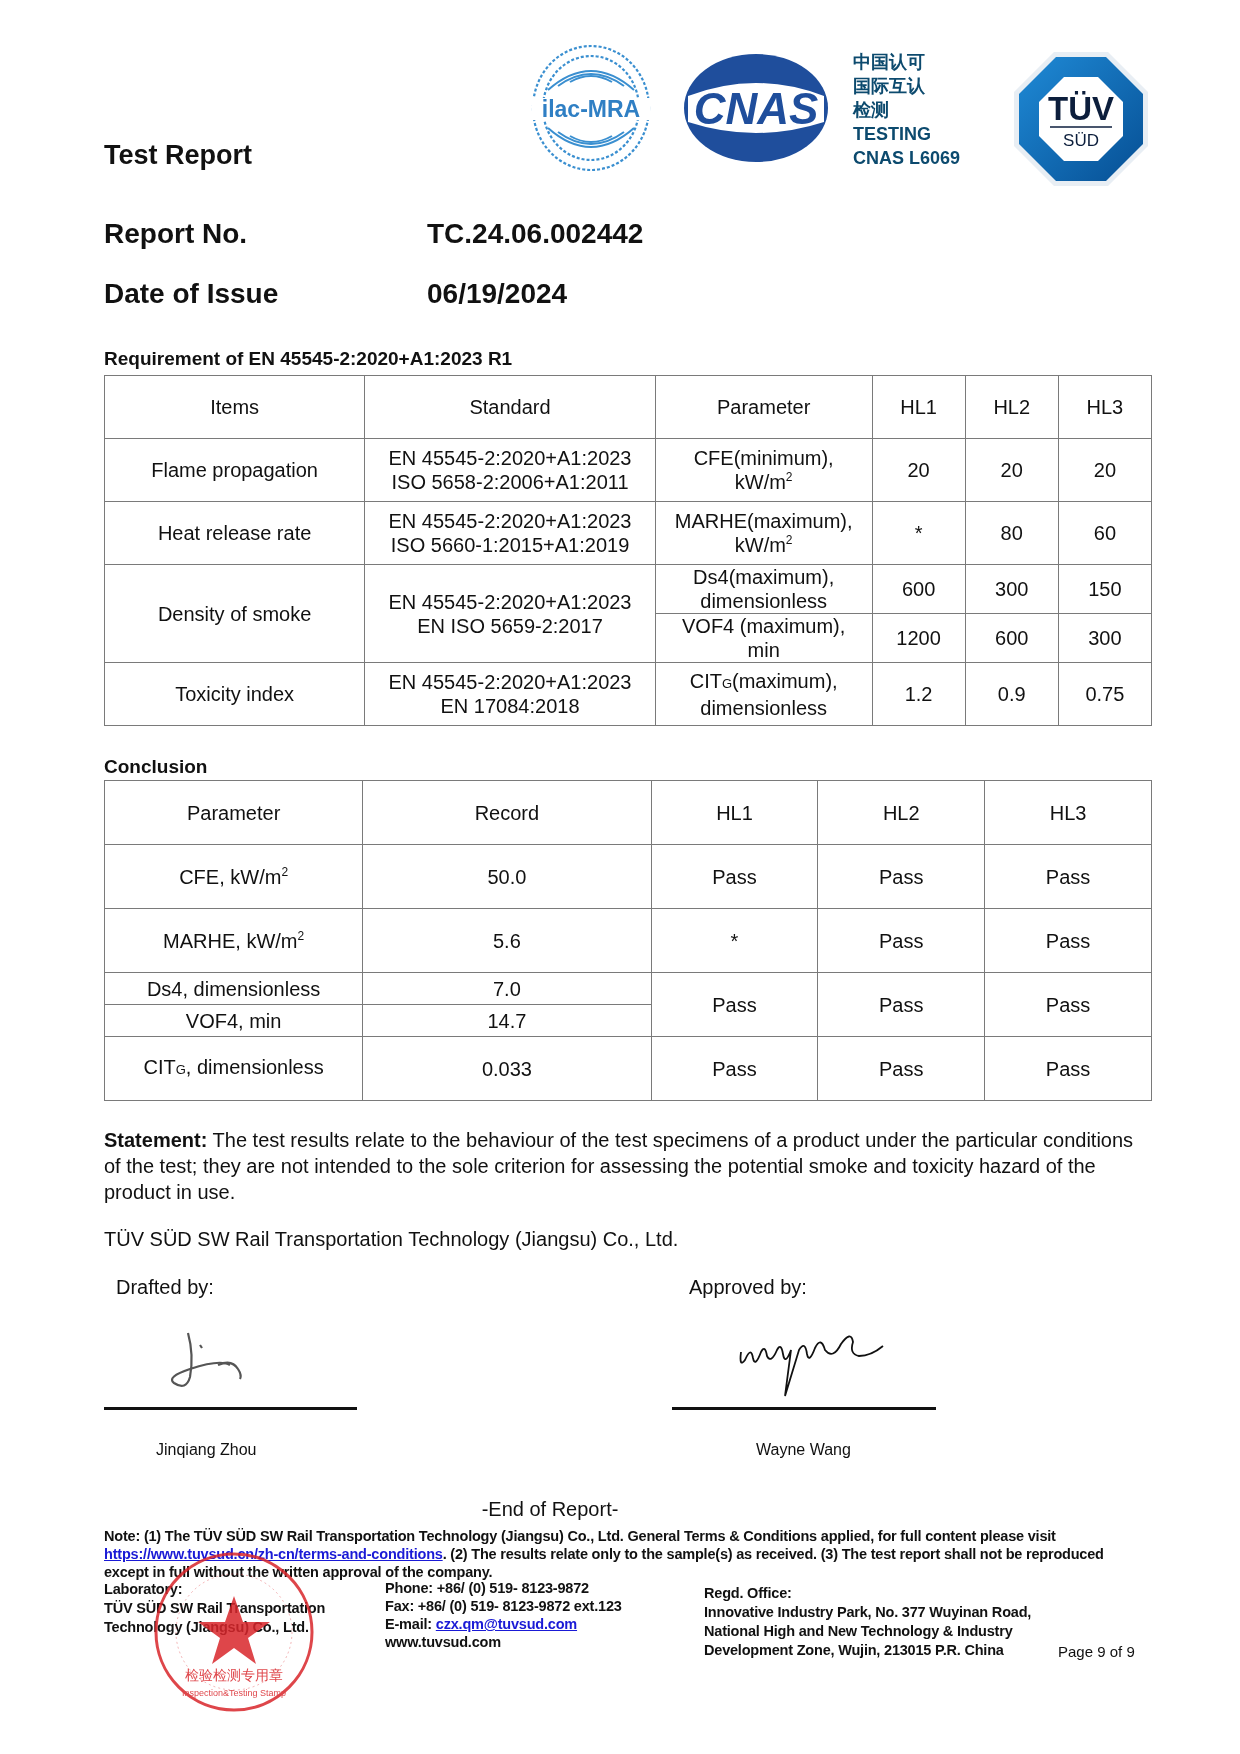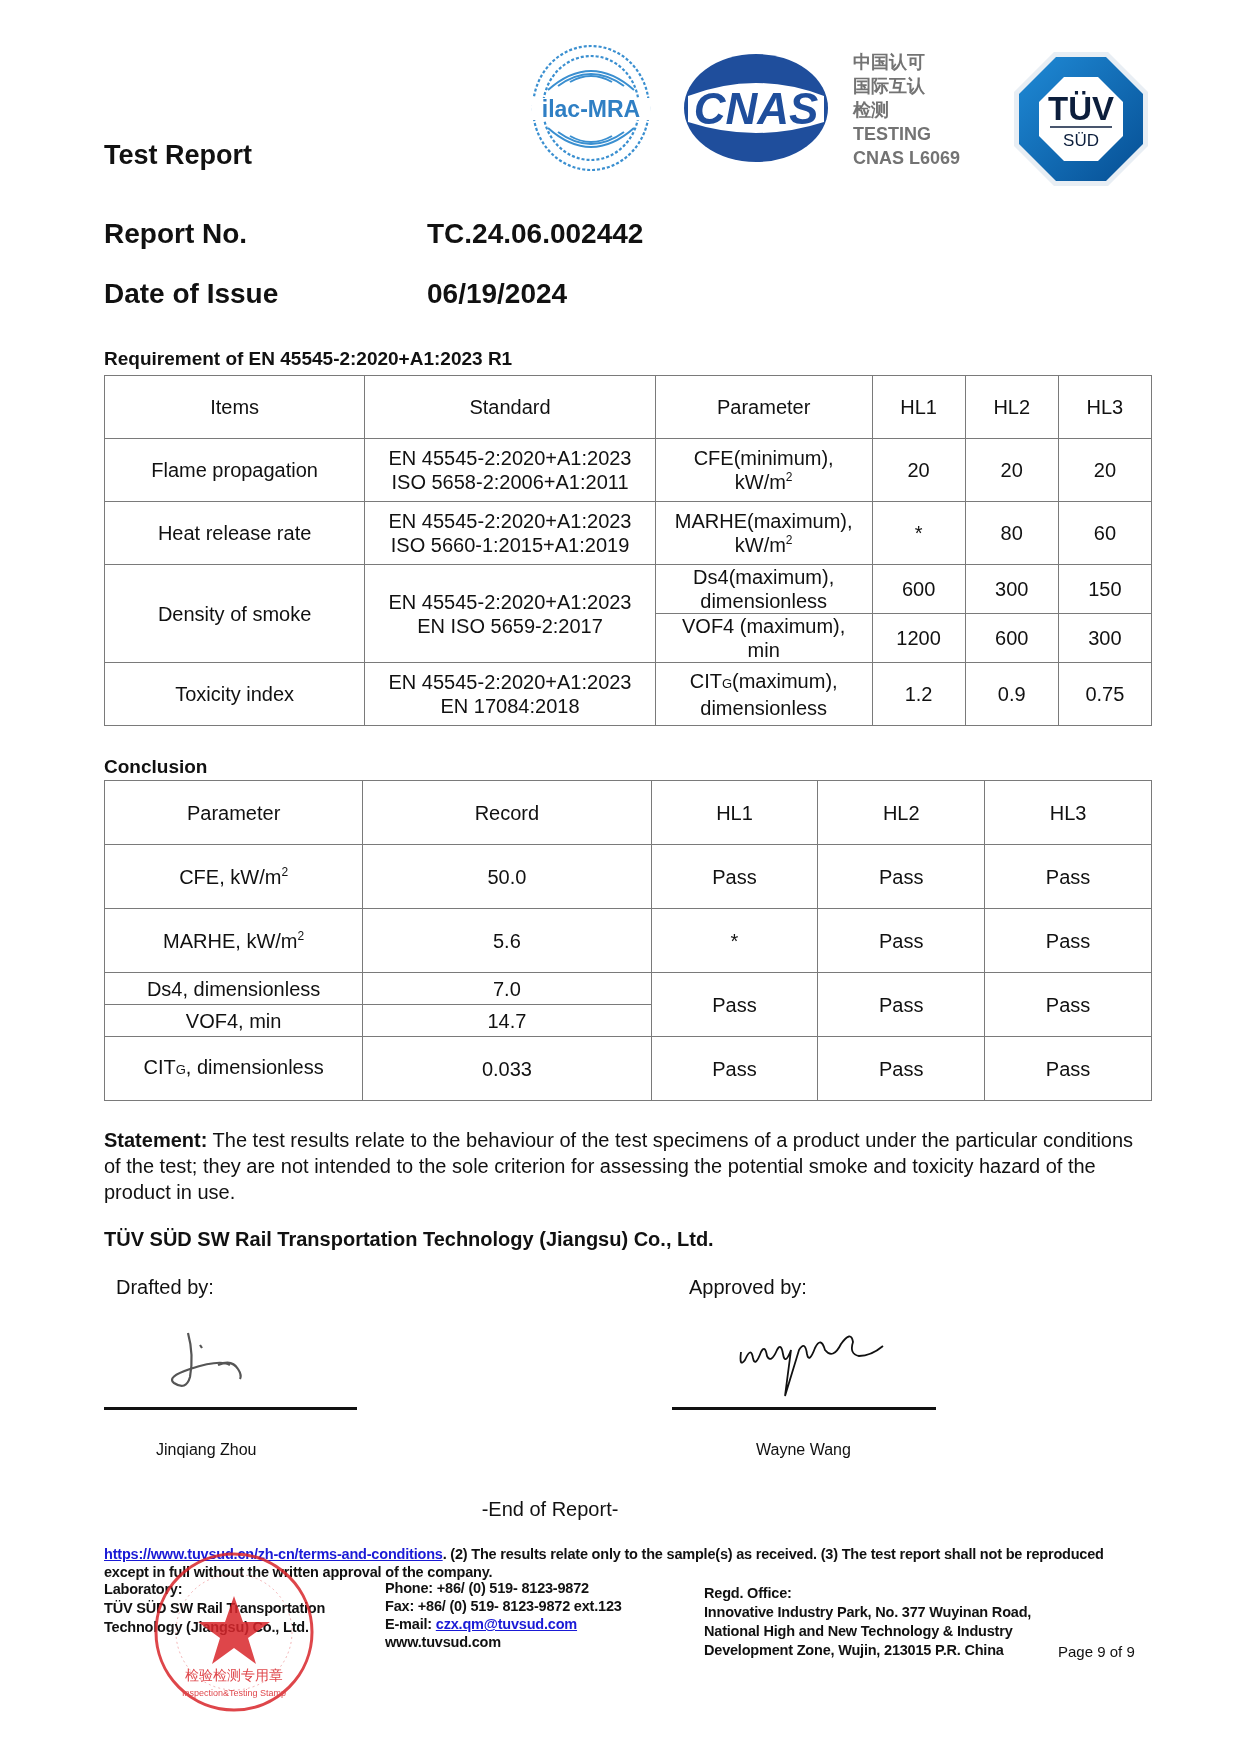--- a/index.html
+++ b/index.html
@@ -8,37 +8,37 @@
   .abs { position: absolute; }
 
   
   .doc-title { left: 104px; top: 140px; font-size: 27px; font-weight: bold; }
   .meta-label { left: 104px; font-size: 28px; font-weight: bold; }
   .meta-value { left: 427px; font-size: 28px; font-weight: bold; }
 
   
   .ilac { left: 528px; top: 42px; width: 126px; height: 132px; }
   .cnas { left: 680px; top: 52px; width: 152px; height: 112px; }
-  .cnas-text { left: 853px; top: 50px; font-size: 18px; font-weight: bold; line-height: 24px; color: #737373; }
+  .cnas-text { left: 853px; top: 50px; font-size: 18px; font-weight: bold; line-height: 24px; color: #0c4a6e; }
   .tuv { left: 1012px; top: 50px; width: 138px; height: 138px; }
 
   .section-title { left: 104px; font-size: 19px; font-weight: bold; }
 
   table.grid { position: absolute; border-collapse: collapse; table-layout: fixed; }
   table.grid td { border: 1.5px solid #7a7a7a; text-align: center; vertical-align: middle;
                   font-size: 20px; line-height: 24px; padding: 0 4px; }
   table.grid td.thin-l { border-left-color: #222; border-left-width: 1px; }
   sup { font-size: 12px; vertical-align: super; line-height: 0; }
   sub.g { font-size: 13px; vertical-align: baseline; }
 
   .req-table { left: 104px; top: 375px; width: 1048px; }
   .con-table { left: 104px; top: 780px; width: 1048px; }
 
   .statement { left: 104px; top: 1127px; width: 1040px; font-size: 20px; line-height: 26px; }
-  .company { left: 104px; top: 1228px; font-size: 20px; font-weight: bold; }
+  .company { left: 104px; top: 1228px; font-size: 20px; }
   .drafted-label { left: 104px; top: 1276px; font-size: 20px; margin-left: 12px; }
   .approved-label { left: 689px; top: 1276px; font-size: 20px; }
   .sig-line { height: 3px; background: #111; }
   .name { font-size: 16px; }
   .end { left: 0; width: 1100px; top: 1498px; text-align: center; font-size: 20px; }
 
   .note { left: 104px; top: 1527px; width: 1040px; font-size: 14.5px; font-weight: bold;
           line-height: 18px; font-family: "Liberation Sans", sans-serif; letter-spacing: -0.2px; }
   .note a, .link { color: #1a1ad6; text-decoration: underline; }
   .foot { font-size: 14.5px; font-weight: bold; line-height: 19px; letter-spacing: -0.2px; }
@@ -254,21 +254,21 @@
 </svg>
 
 <div class="abs sig-line" style="left:104px;top:1407px;width:253px"></div>
 <div class="abs sig-line" style="left:672px;top:1407px;width:264px"></div>
 <div class="abs name" style="left:156px;top:1441px">Jinqiang Zhou</div>
 <div class="abs name" style="left:756px;top:1441px">Wayne Wang</div>
 
 <div class="abs end">-End of Report-</div>
 
 <div class="abs note">
-  <br>
+  <span>Note: (1) The TÜV SÜD SW Rail Transportation Technology (Jiangsu) Co., Ltd. General Terms &amp; Conditions applied, for full content please visit</span><br>
   <a href="#">https://www.tuvsud.cn/zh-cn/terms-and-conditions</a><span>. (2) The results relate only to the sample(s) as received. (3) The test report shall not be reproduced except in full without the written approval of the company.</span>
 </div>
 
 <div class="abs foot" style="left:104px;top:1580px">
   <div>Laboratory:</div>
   <div>TÜV SÜD SW Rail Transportation</div>
   <div>Technology (Jiangsu) Co., Ltd.</div>
 </div>
 
 <div class="abs foot" style="left:385px;top:1579px;line-height:18px">

